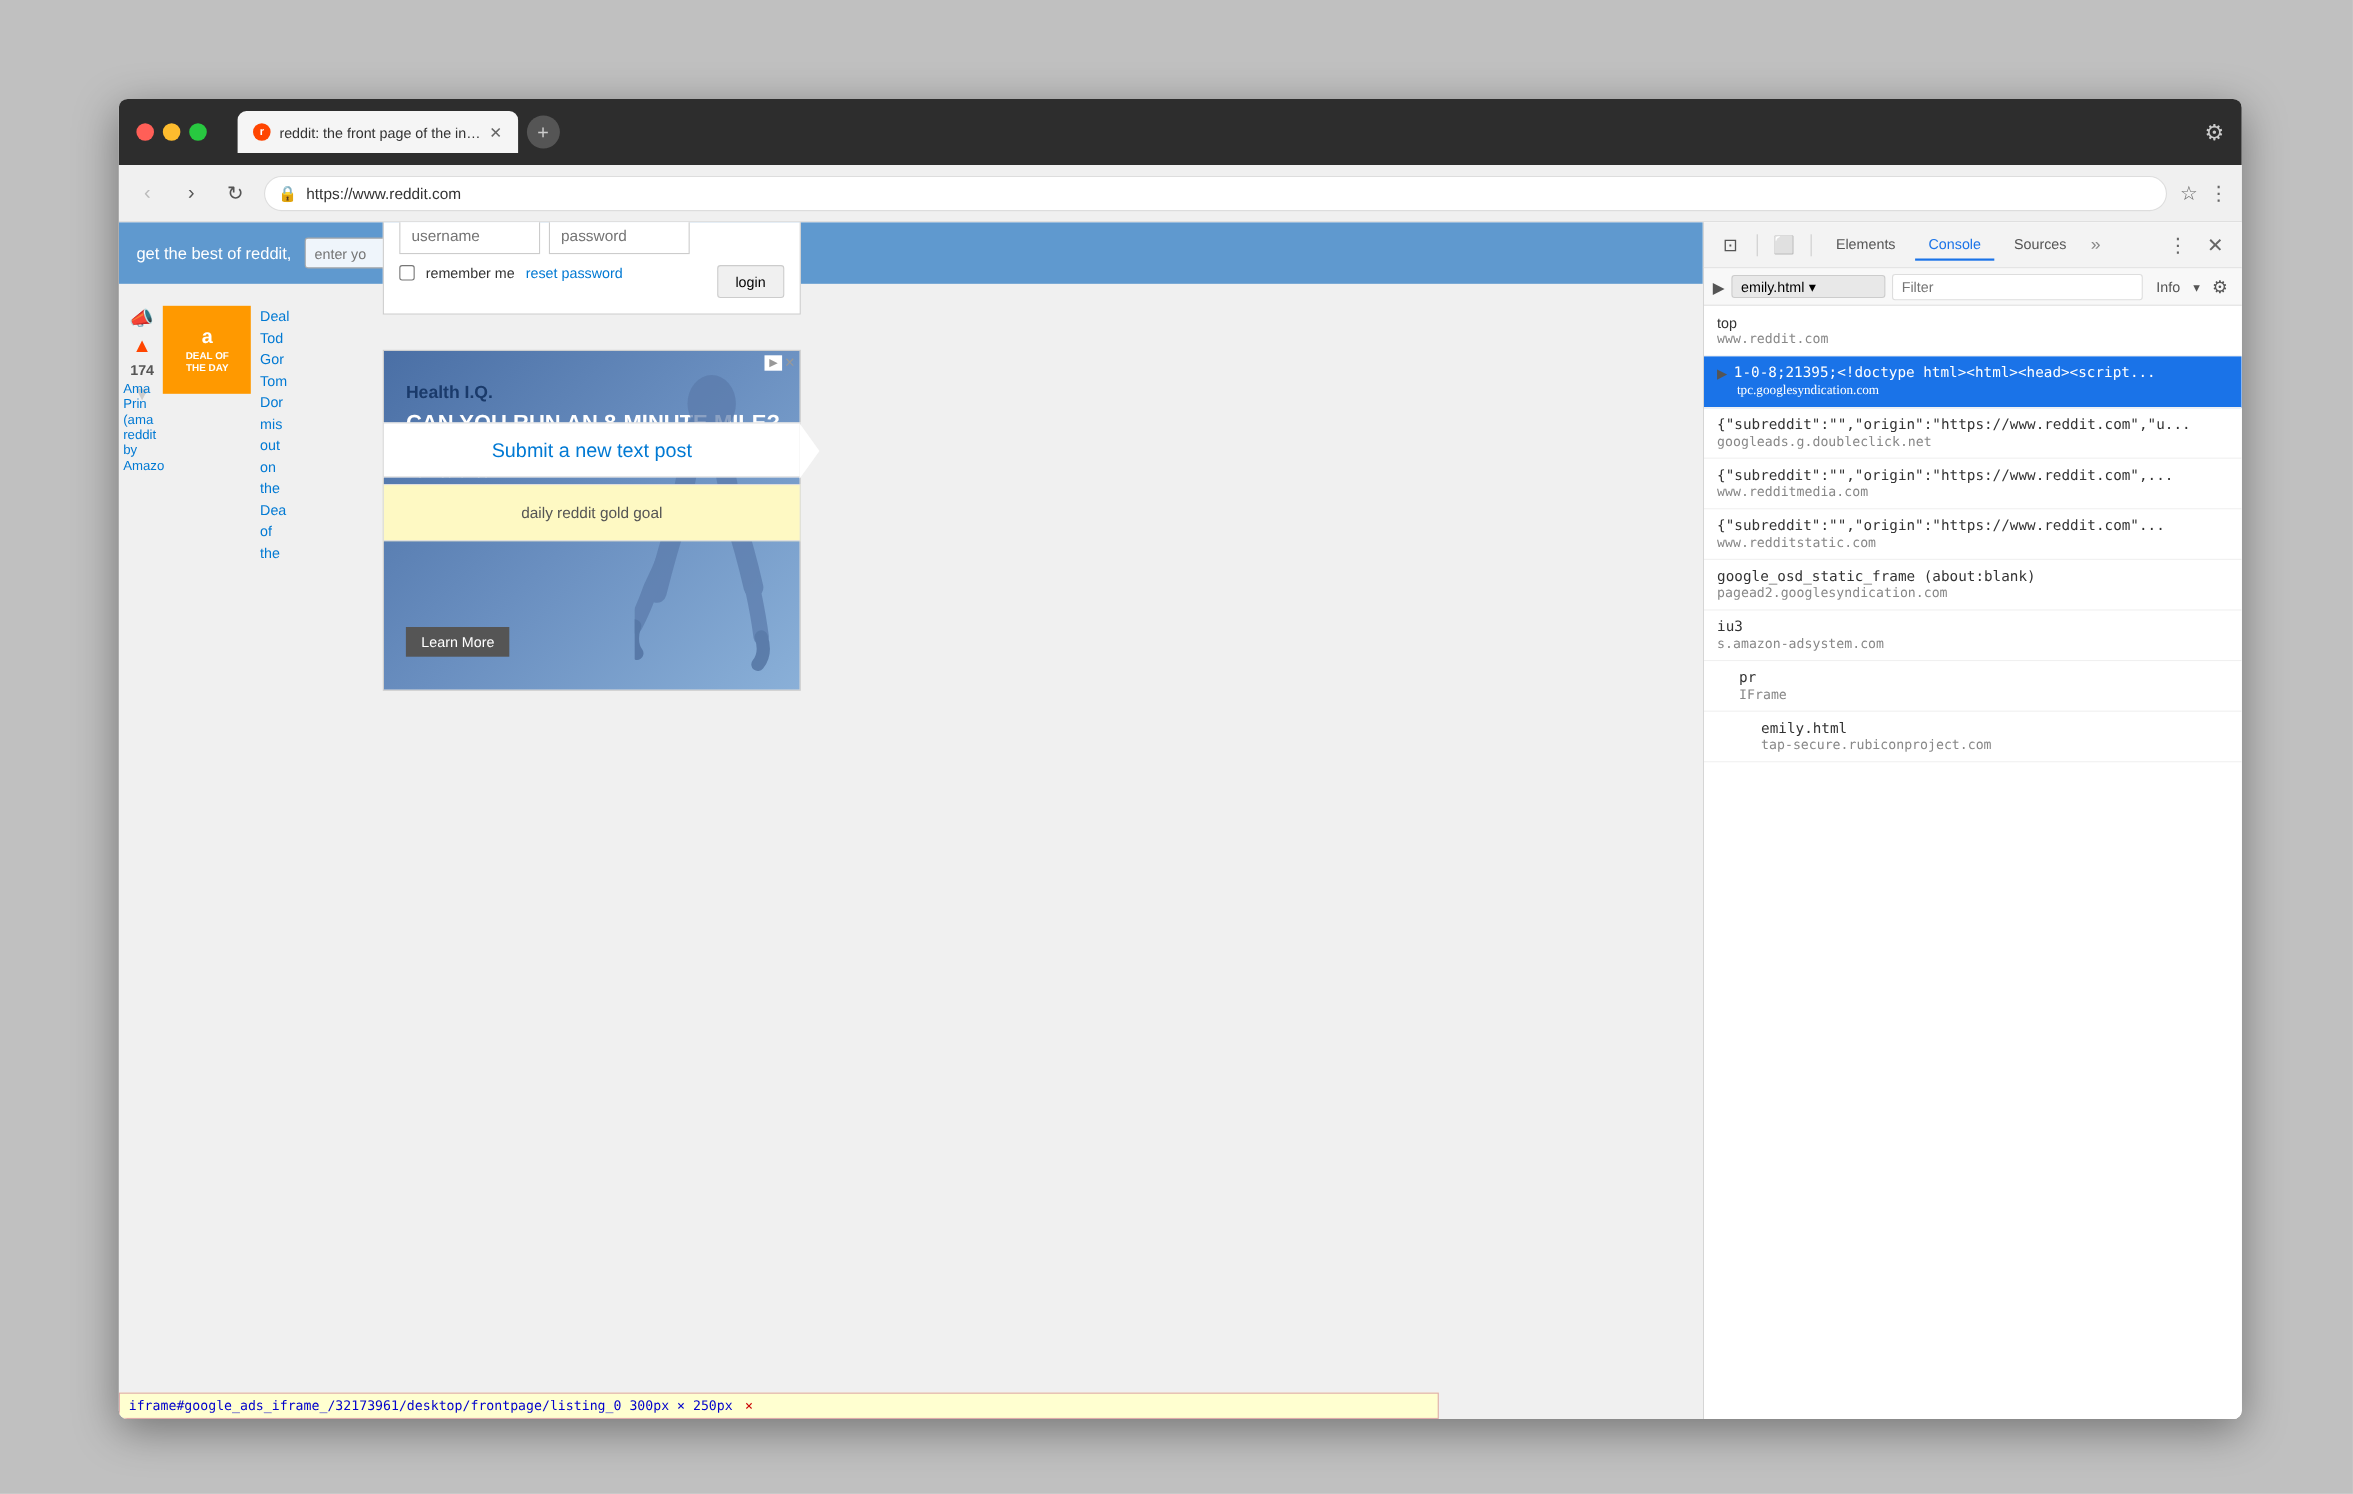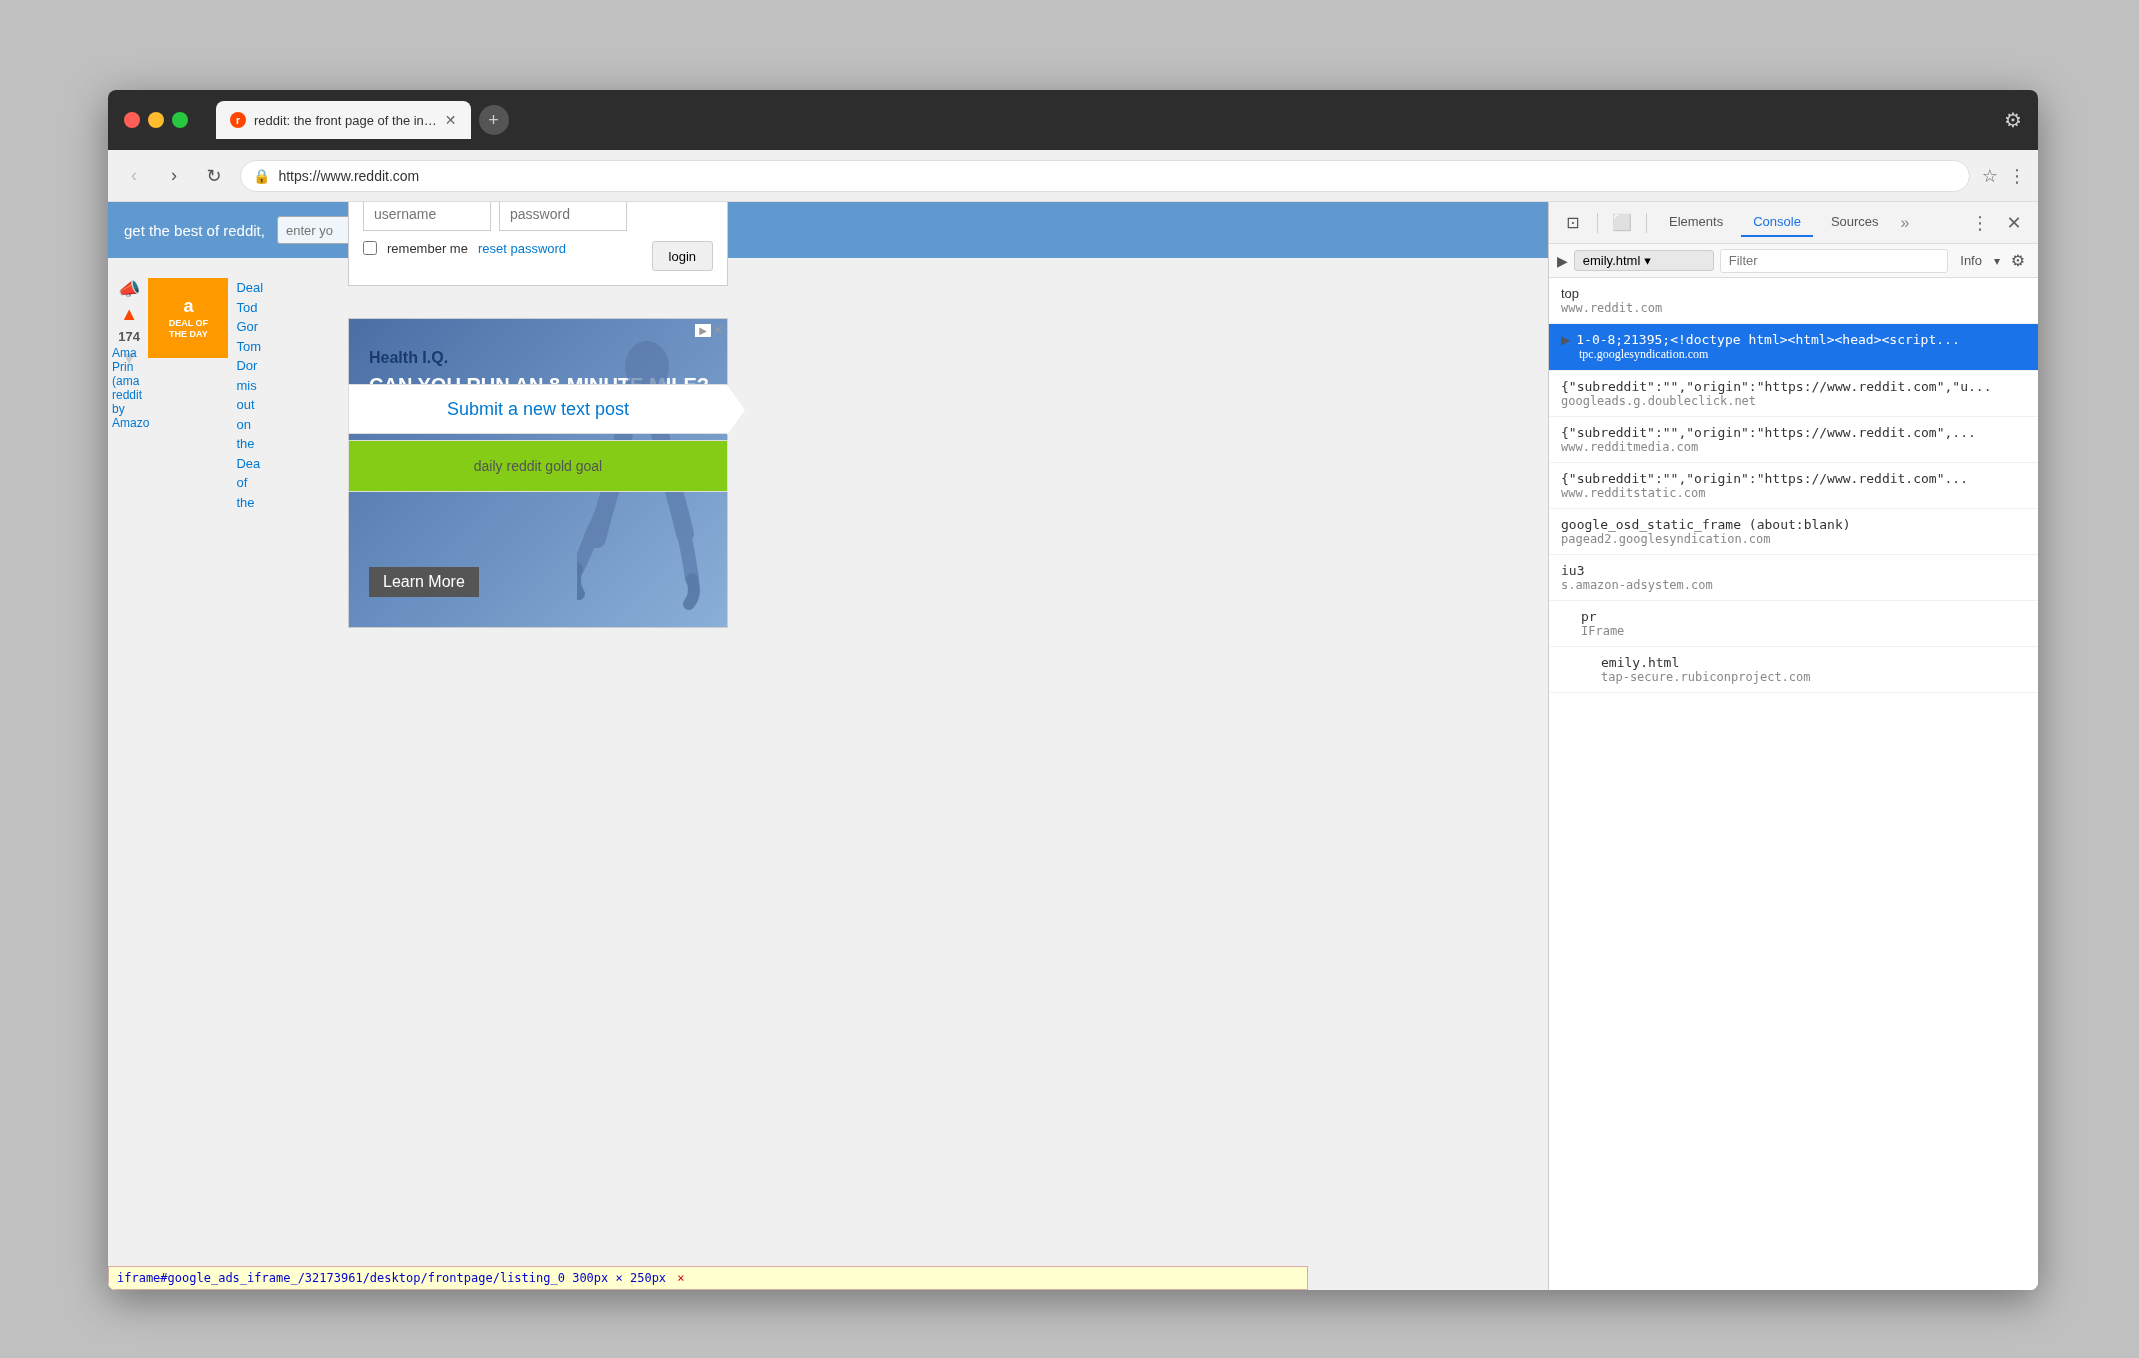--- a/index.html
+++ b/index.html
@@ -329,21 +329,21 @@
     .ad-logo-text { font-size: 16px; font-weight: bold; color: #1a3a6a; margin-bottom: 6px; }
     .ad-headline { font-size: 20px; font-weight: bold; color: white; line-height: 1.2; margin-bottom: 6px; }
     .ad-body { font-size: 13px; color: white; line-height: 1.4; }
     .ad-cta {
       position: absolute;
       bottom: 30px;
       left: 20px;
       background: #555;
       color: white;
       padding: 6px 14px;
-      font-size: 16px;
+      font-size: 13px;
       border: none;
       cursor: pointer;
     }
 
     
     .iframe-label {
       position: absolute;
       bottom: 0;
       left: 0;
       right: 240px;
@@ -389,21 +389,21 @@
       border-bottom: 25px solid transparent;
       border-left: 18px solid white;
     }
 
     .gold-goal-box {
       position: absolute;
       bottom: 30px;
       left: 240px;
       width: 380px;
       height: 52px;
-      background: #84cc16;
+      background: #fef9c3;
       border: 1px solid #ddd;
       display: flex;
       align-items: center;
       justify-content: center;
       font-size: 14px;
       color: #555;
       z-index: 5;
     }
 
     

